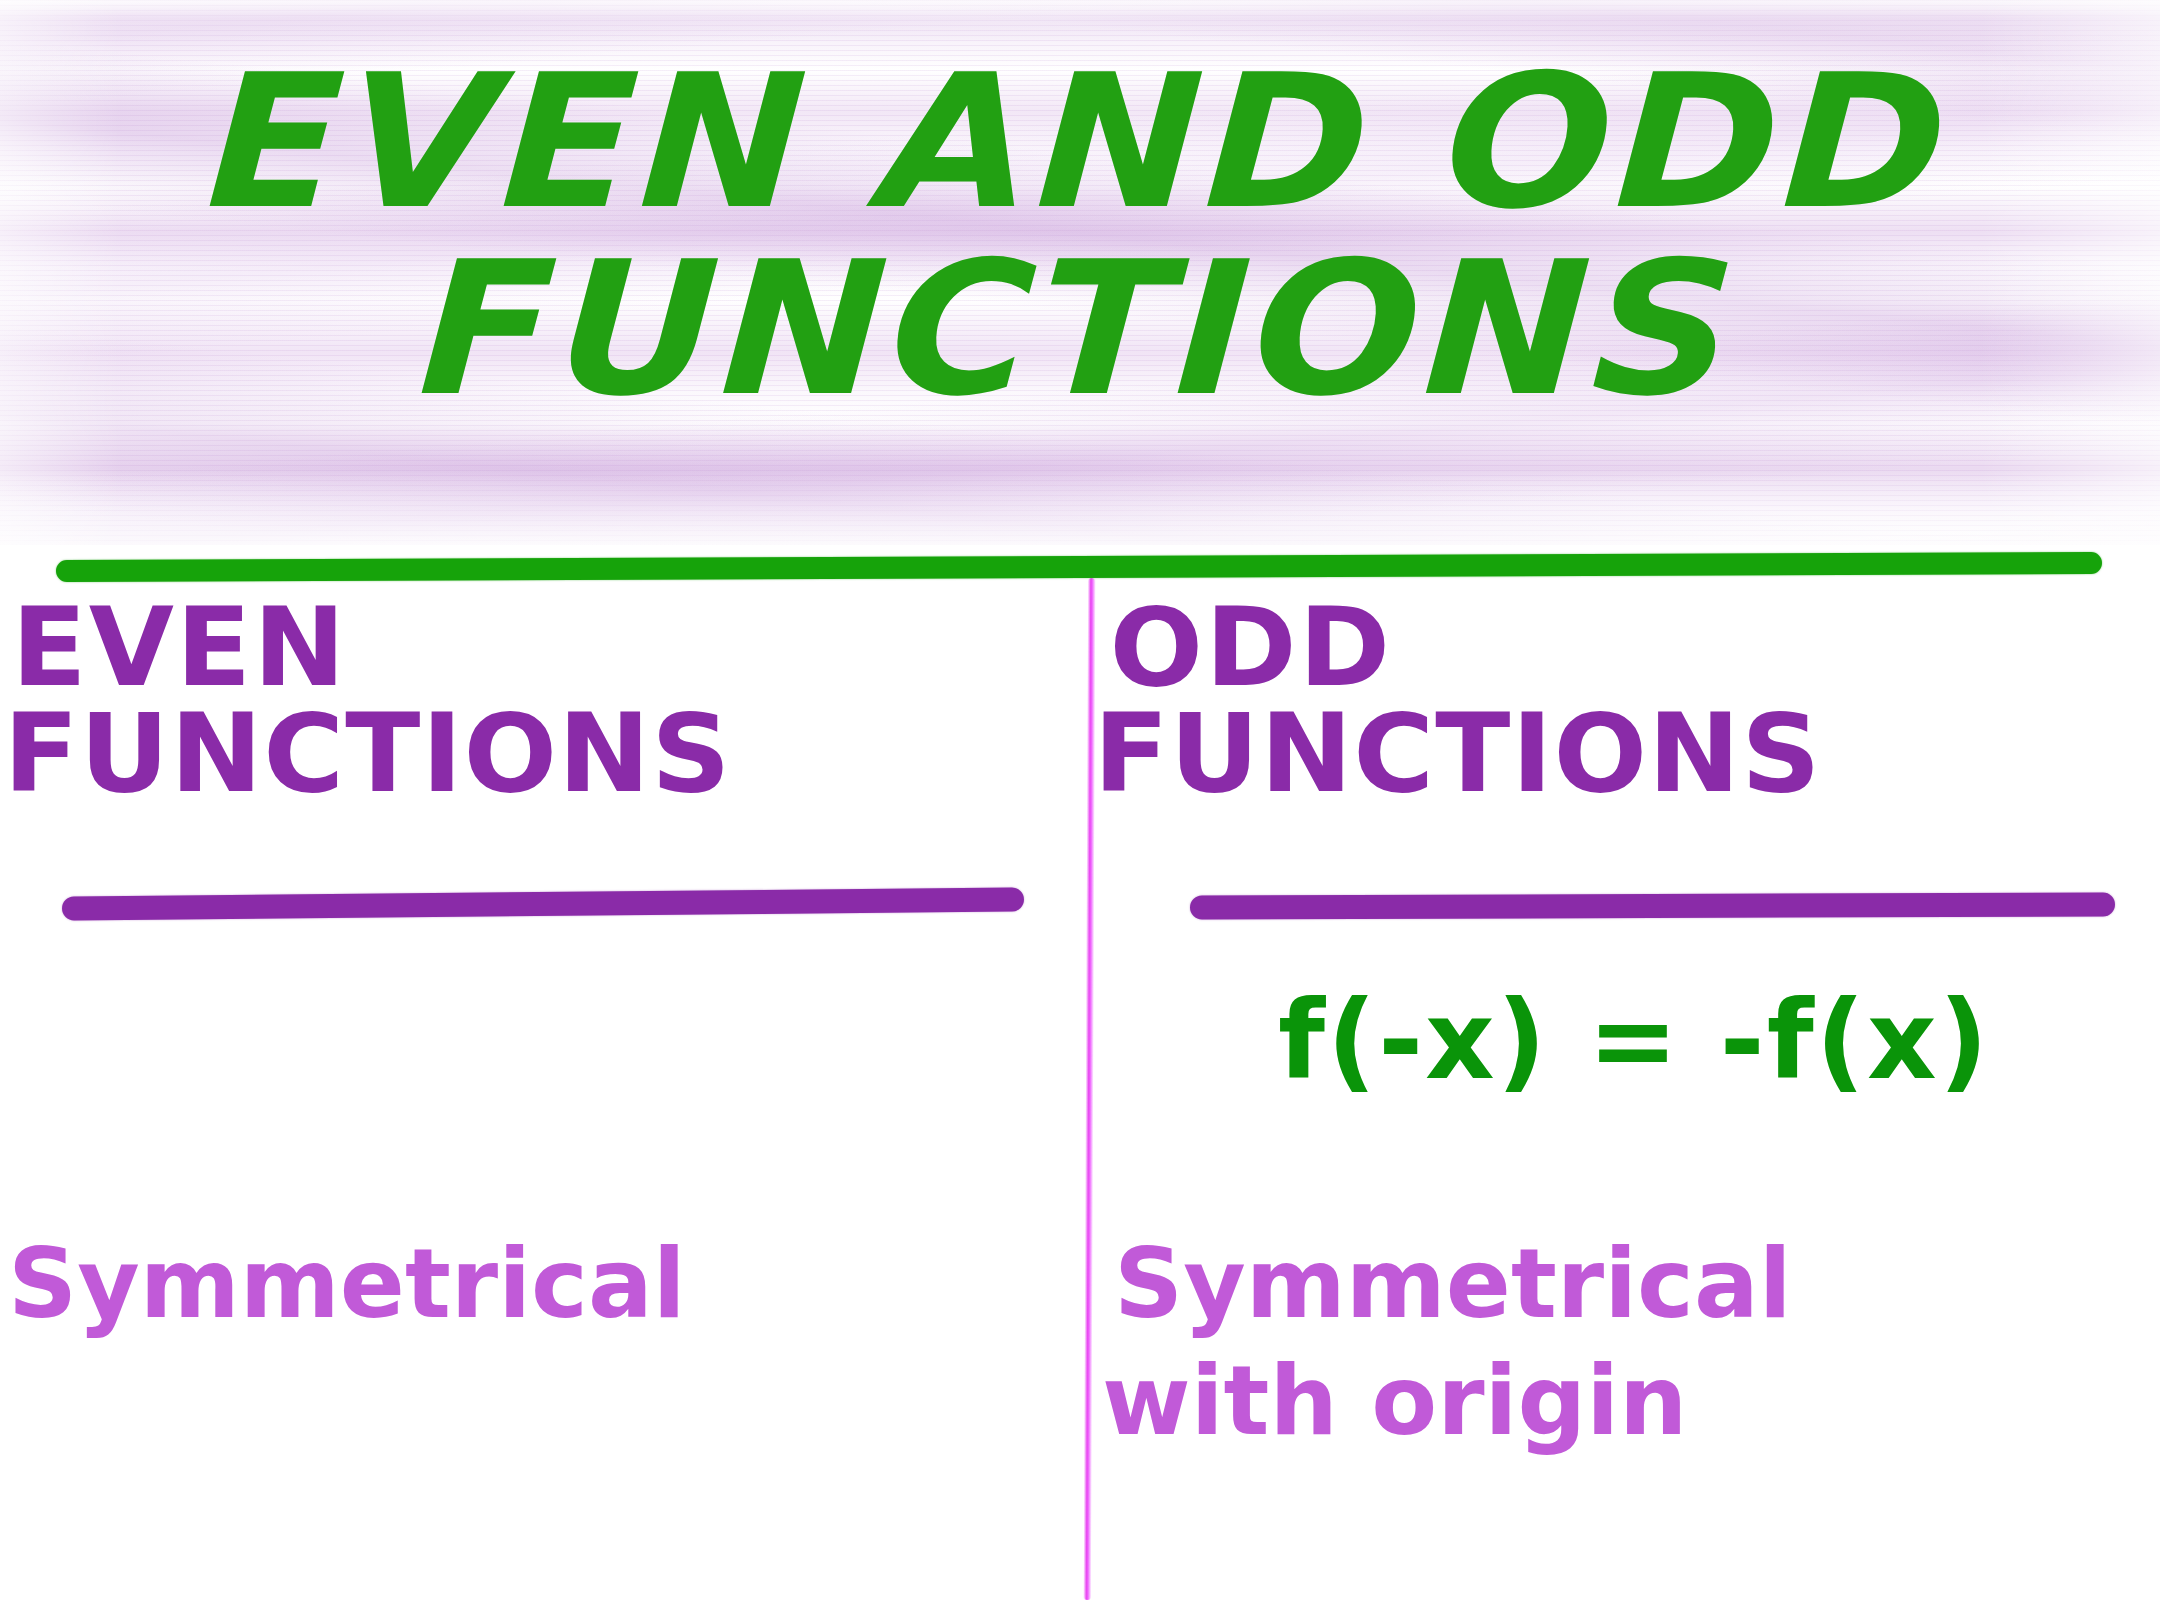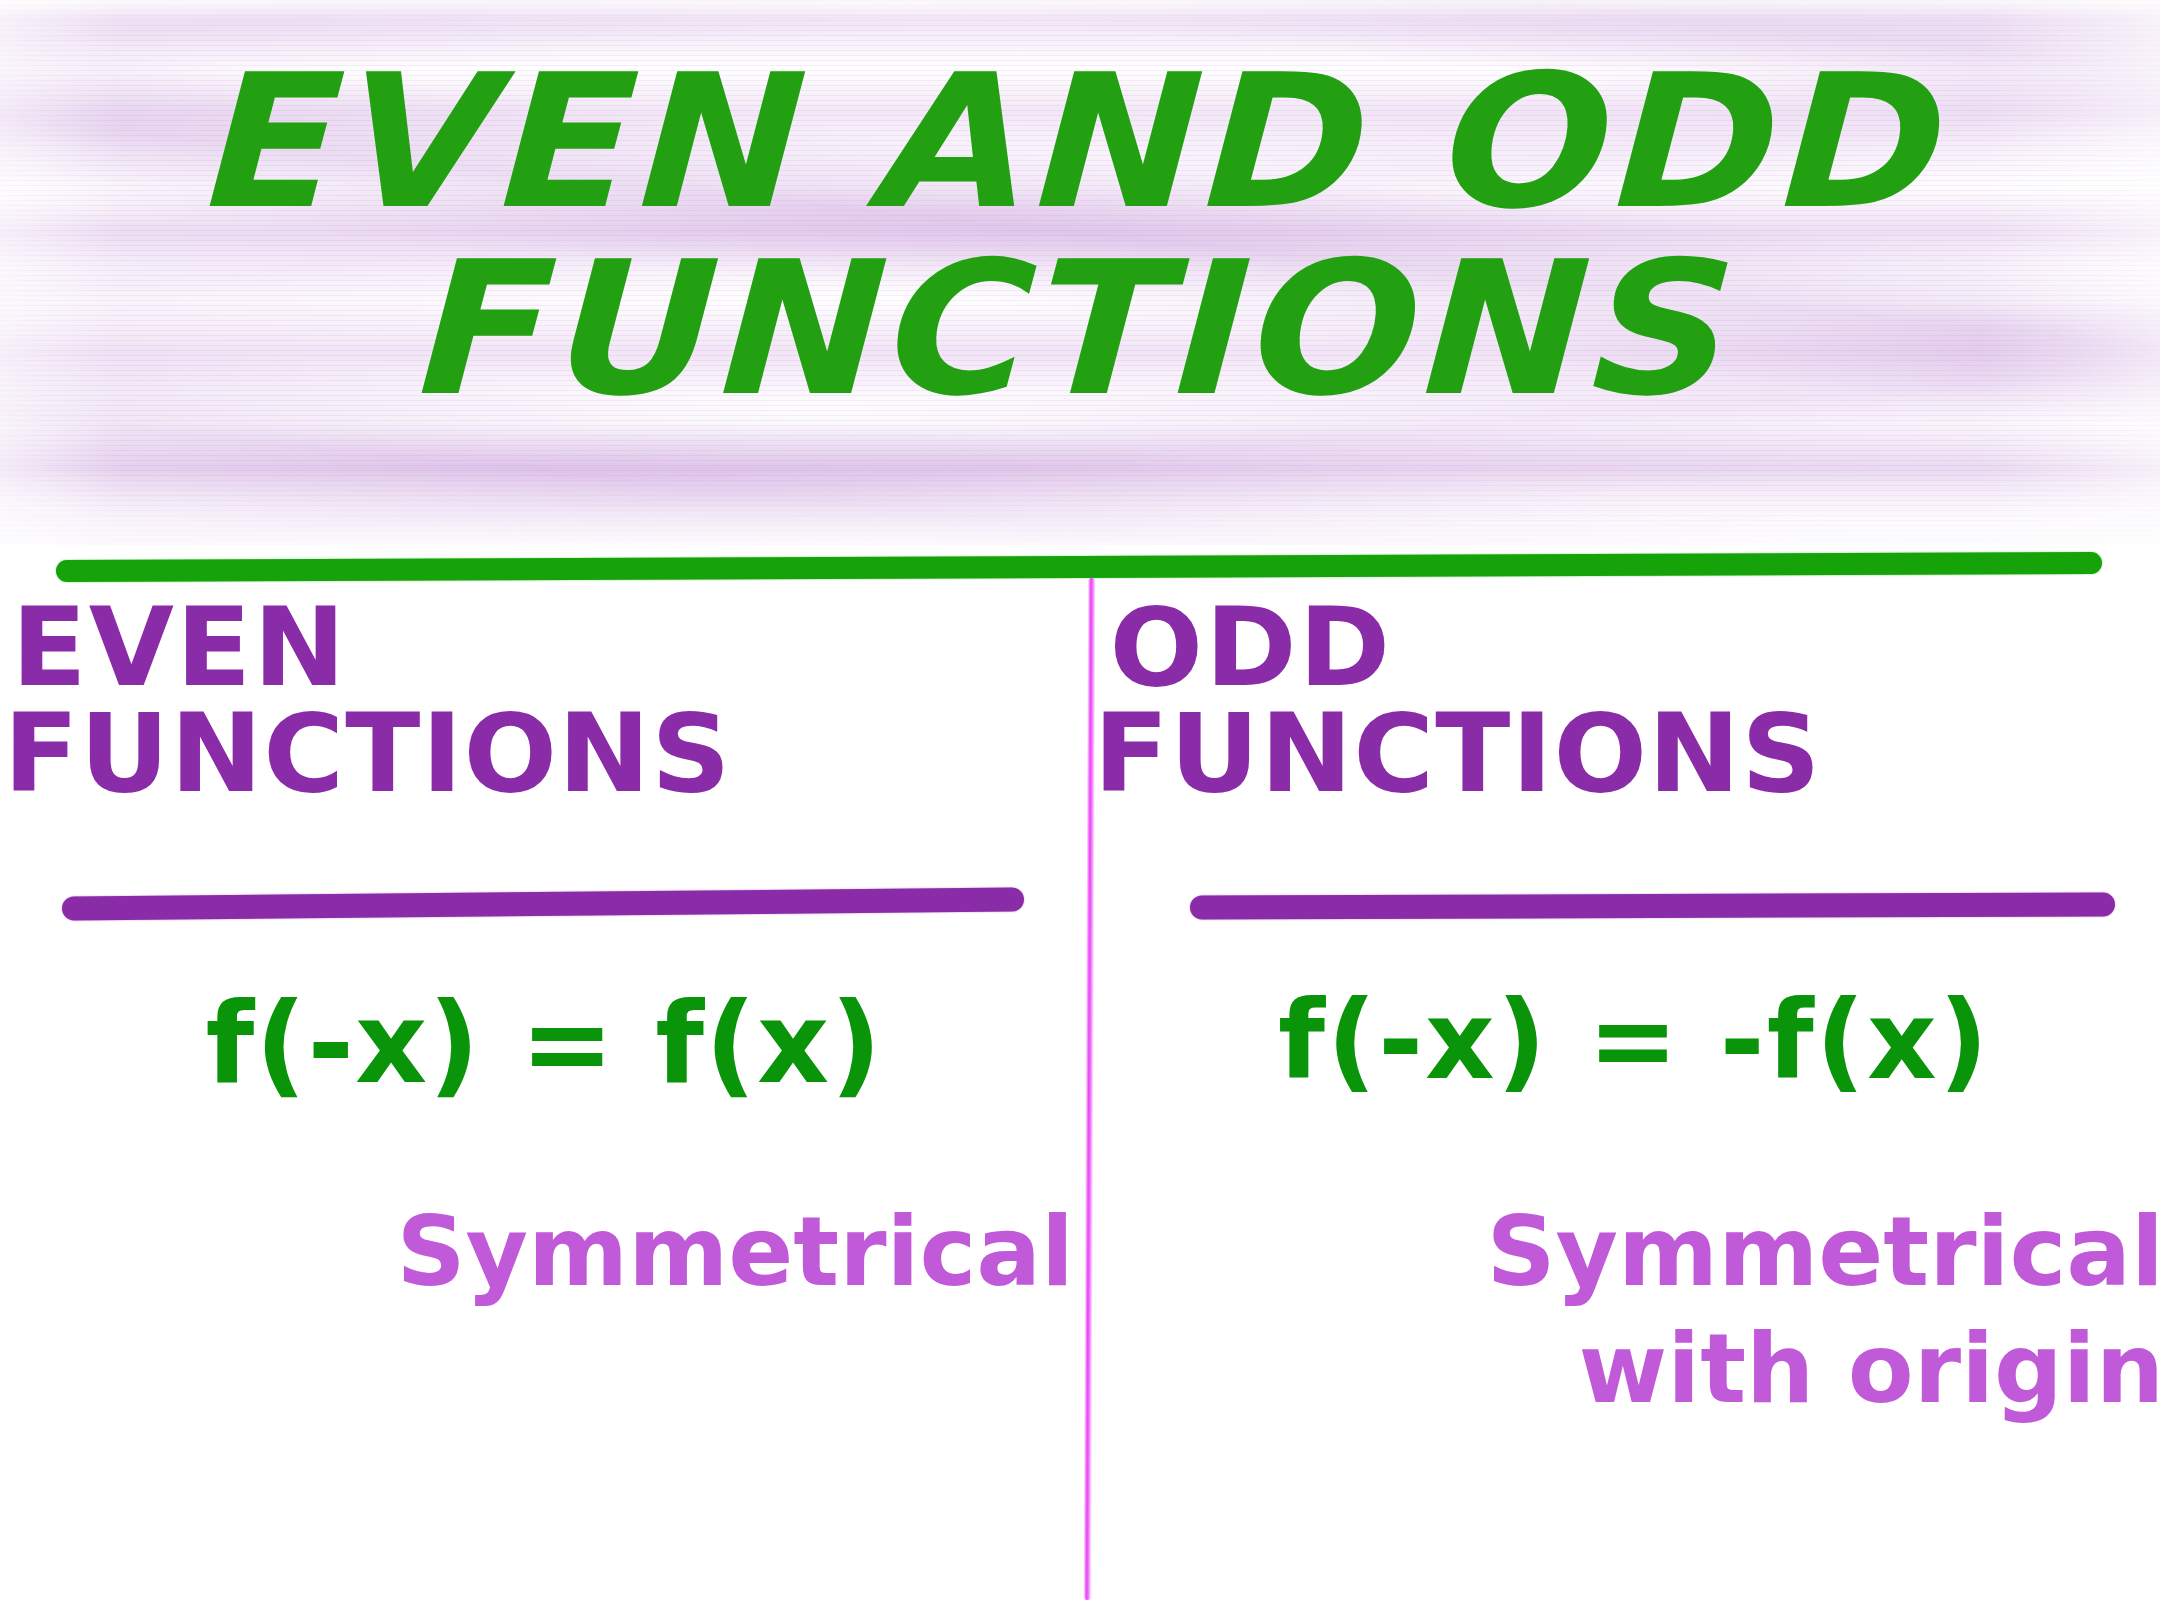--- a/index.html
+++ b/index.html
@@ -251,27 +251,28 @@
     letter-spacing: 1px;
     white-space: nowrap;
   }
   #formula-even { top: 382px; }
   #formula-odd  { top: 382px; font-size: 108px; letter-spacing: 2px; }
 
   .description {
     position: absolute;
     left: 0;
     width: 1060px;
-    text-align: right;
+    text-align: left;
     color: #c15ad8;
     font-family: "DejaVu Sans", sans-serif;
     font-weight: 700;
     font-size: 96px;
     line-height: 1.22;
     white-space: nowrap;
+    margin-top: 32px;
   }
   #description-even { top: 598px; }
   #description-odd  { top: 598px; }
   .description .desc-line { display: block; }
   #description-even .desc-line-1 { margin-left: -6px; }
   #description-even .desc-line-2 { margin-left: 4px; }
   #description-odd  .desc-line-1 { margin-left: 10px; }
   #description-odd  .desc-line-2 { margin-left: -2px; }
 </style>
 </head>
@@ -296,21 +297,20 @@
   <div id="green-rule"></div>
 
   <div id="vertical-divider"></div>
 
   <div class="column" id="column-even">
     <div class="col-heading">
       <span class="h-word1">EVEN</span>
       <span class="h-word2">FUNCTIONS</span>
     </div>
     <div class="col-underline" id="underline-even"></div>
-    <div class="formula" id="formula-even">f(-x) = f(x)</div>
     <div class="description" id="description-even">
       <span class="desc-line desc-line-1">Symmetrical</span>
     </div>
   </div>
 
   <div class="column" id="column-odd">
     <div class="col-heading">
       <span class="h-word1">ODD</span>
       <span class="h-word2">FUNCTIONS</span>
     </div>

